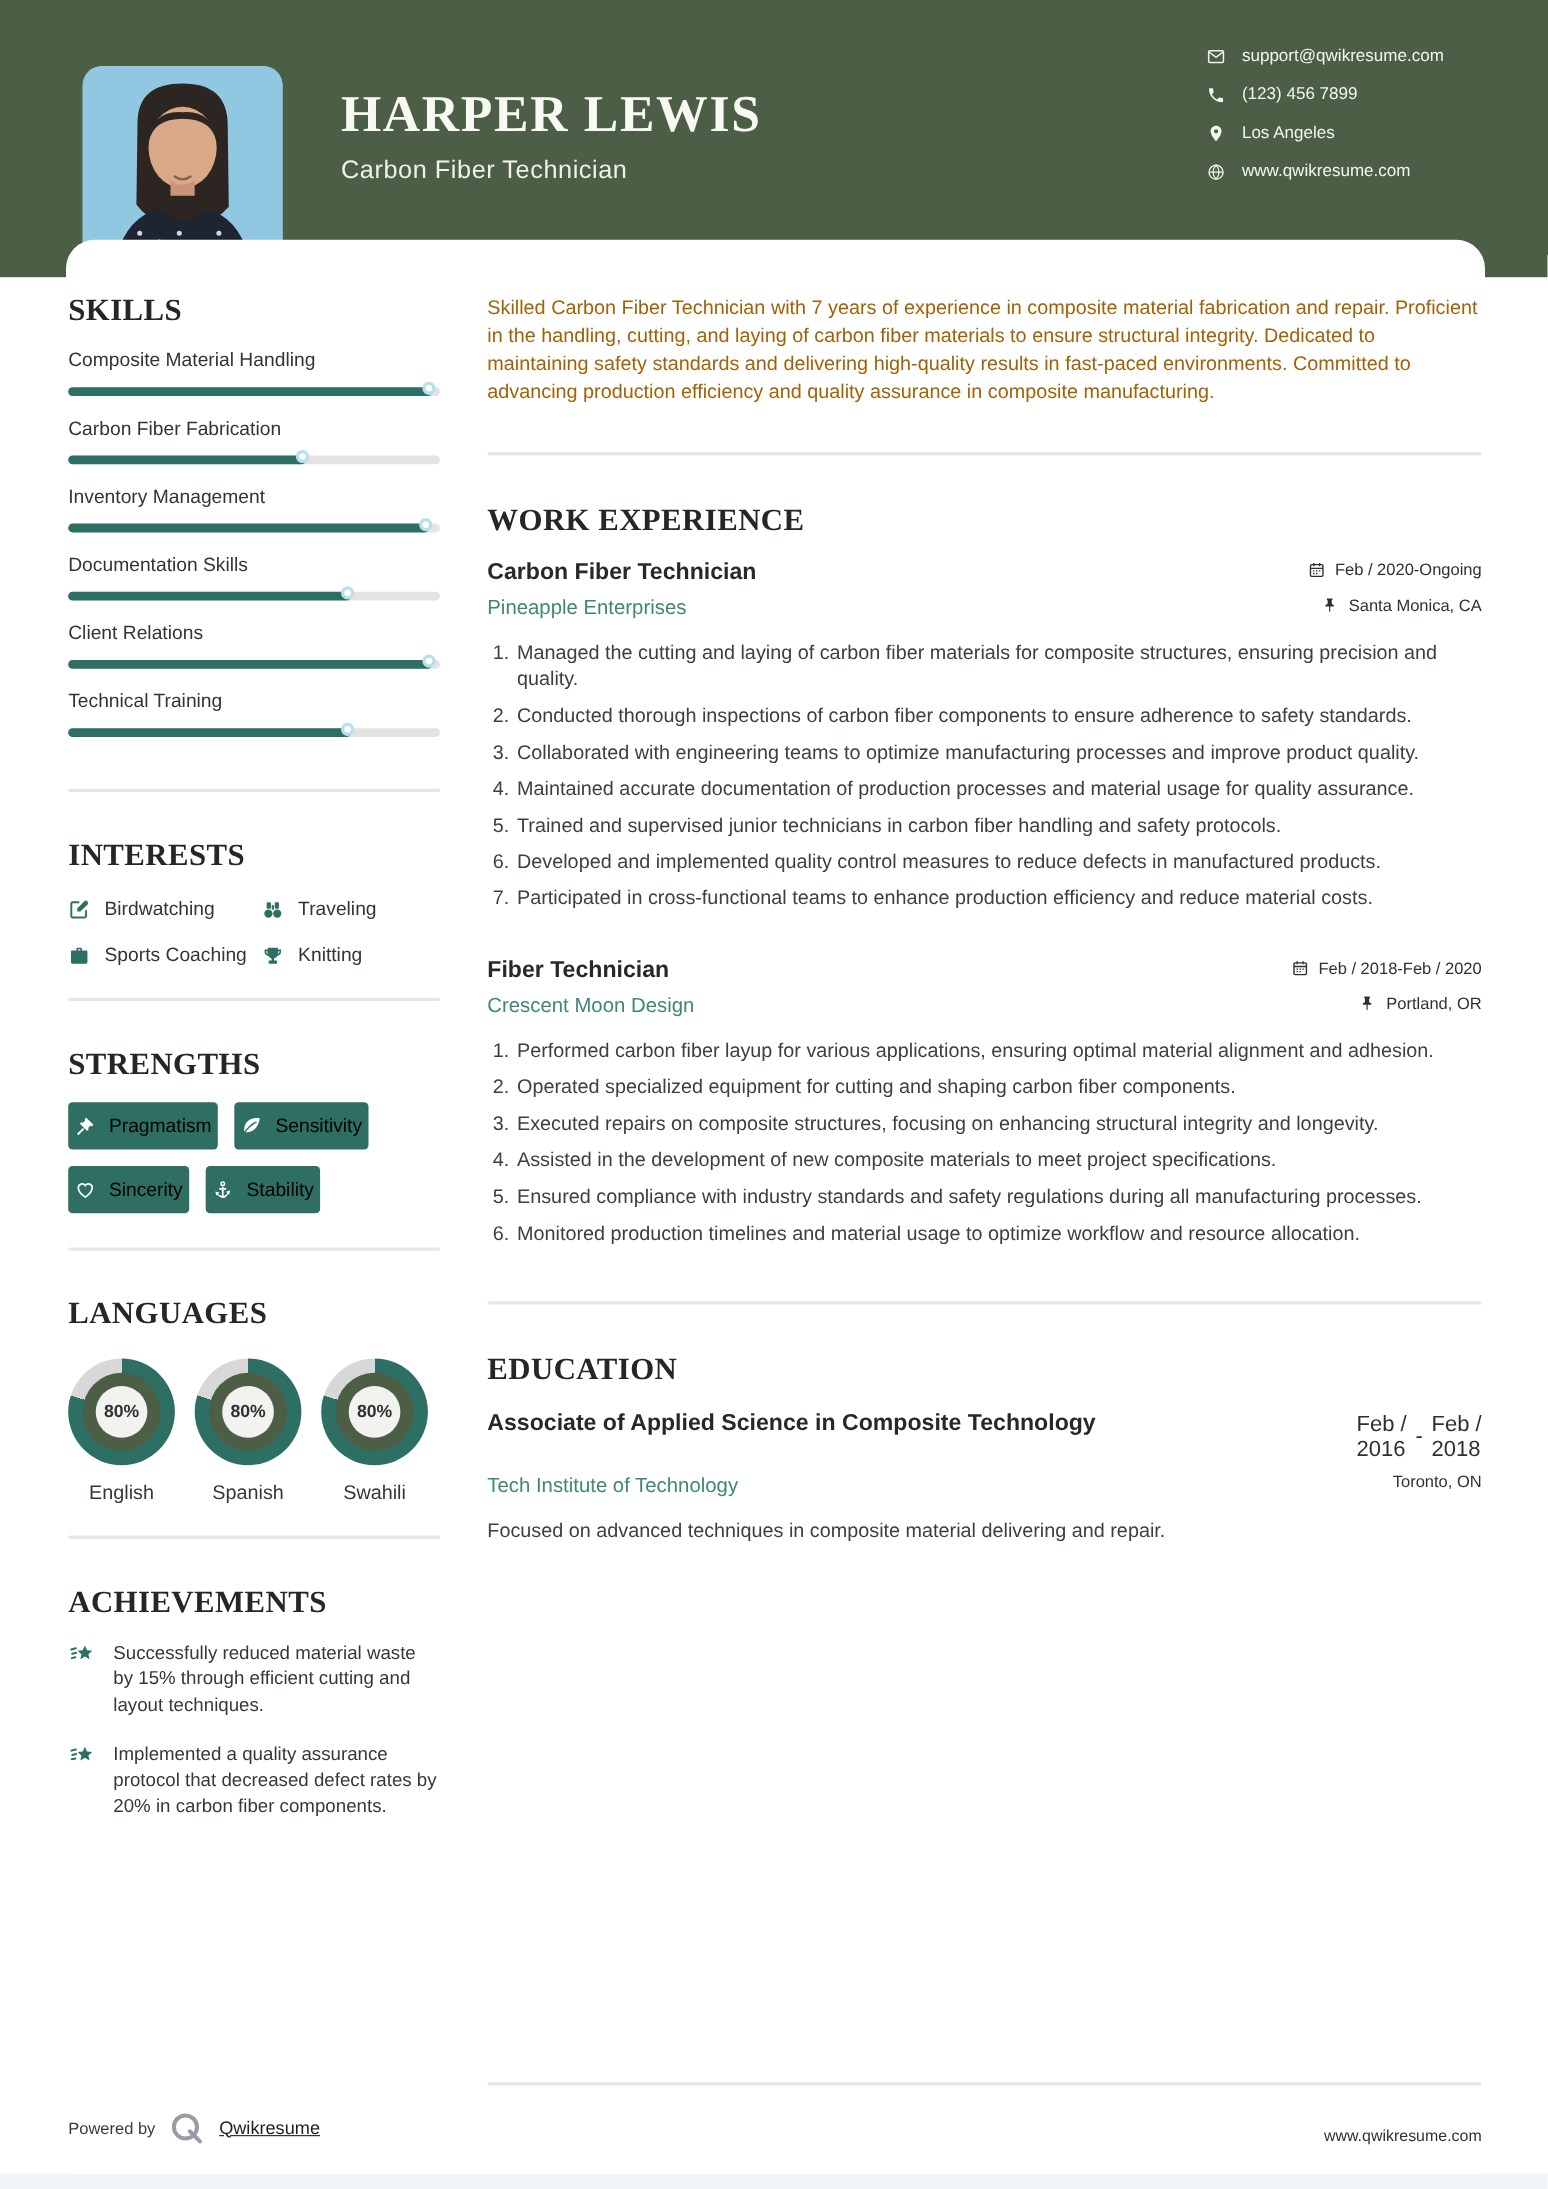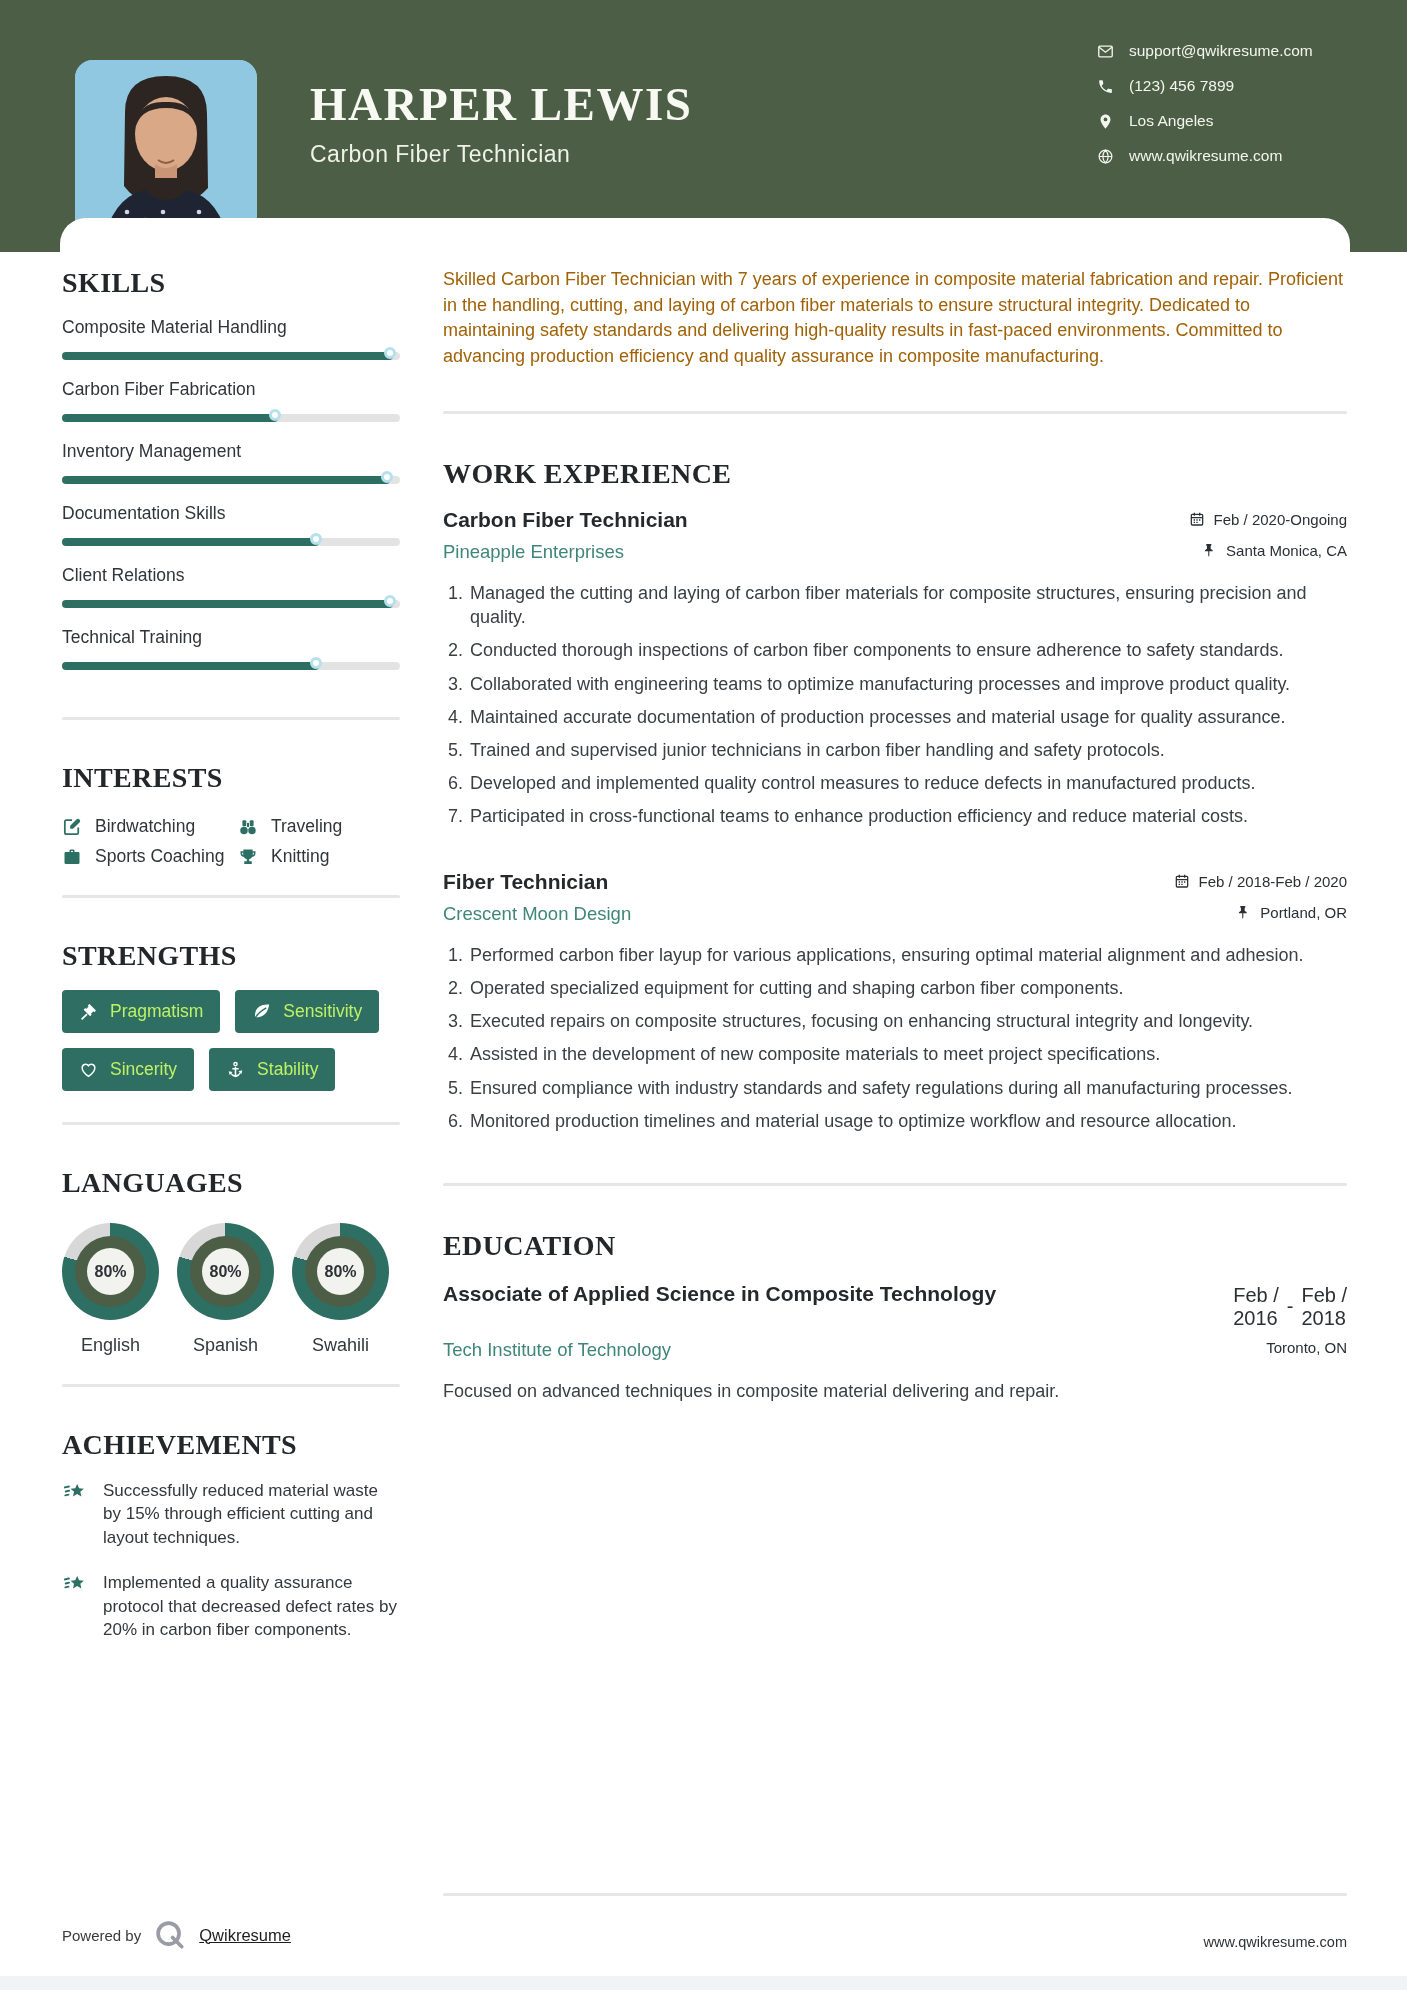--- a/index.html
+++ b/index.html
@@ -105,33 +105,33 @@
     width: 12px; height: 12px;
     background: #fdfefe;
     border: 3px solid #b5e0ec;
     border-radius: 50%;
   }
 
   
   .interests-grid {
     display: grid;
     grid-template-columns: 176px 1fr;
-    row-gap: 9px;
+    row-gap: 21px;
     margin-top: 4px;
   }
   .interest-item { display: flex; align-items: center; gap: 13px; font-size: 17.5px; color: #303539; }
   .interest-item .ic { width: 20px; height: 20px; color: #2e6f64; flex: none; }
 
   
   .badges { display: flex; flex-wrap: wrap; }
   .badge {
     display: inline-flex; align-items: center; gap: 12px;
-    background: #2f6e63; color: #bef264;
+    background: #2f6e63; color: #000000;
     font-size: 17.5px;
-    padding: 11px 17px;
+    padding: 11px 6px;
     border-radius: 4px;
     margin: 0 15px 15px 0;
   }
   .badge .ic { width: 19px; height: 19px; color: #ffffff; flex: none; }
 
   
   .langs { display: flex; gap: 18px; margin-top: 6px; }
   .lang { width: 97px; text-align: center; }
   .donut {
     width: 97px; height: 97px; border-radius: 50%;

